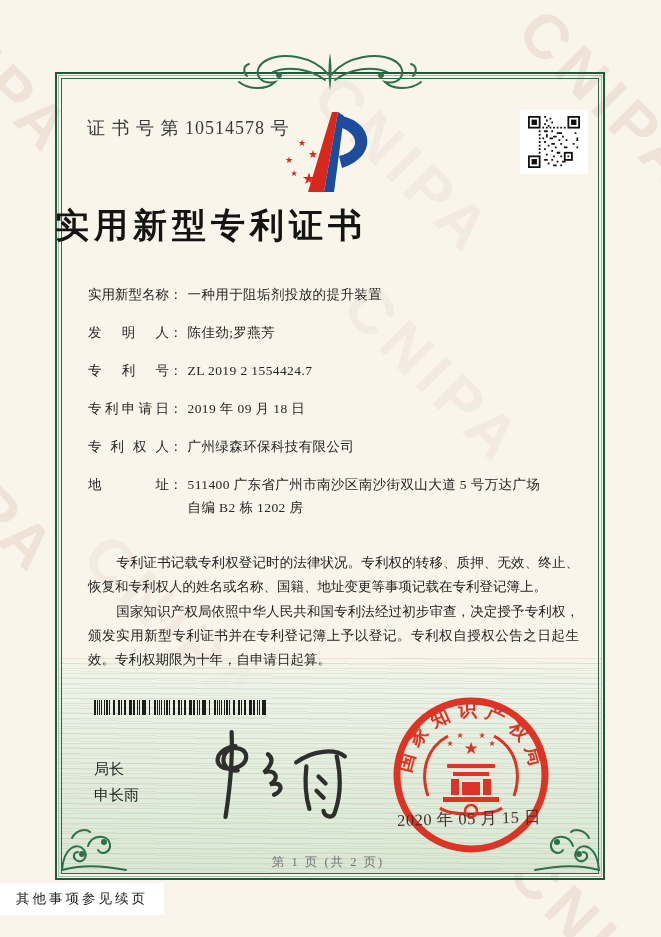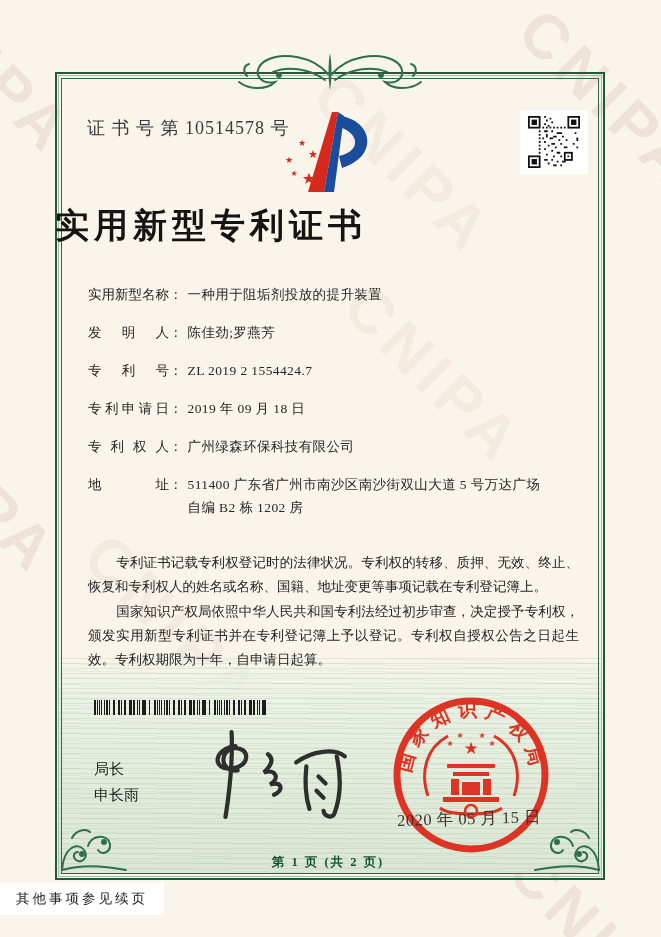--- a/index.html
+++ b/index.html
@@ -45,21 +45,21 @@
       repeating-linear-gradient(90deg,#1c1c1c 0 2px,transparent 2px 3px,#1c1c1c 3px 4px,
         transparent 4px 7px,#1c1c1c 7px 8px,transparent 8px 12px),
       repeating-linear-gradient(90deg,#1c1c1c 0 1px,transparent 1px 5px);}
   .director{position:absolute;left:94px;top:756px;font-family:"Liberation Sans","DejaVu Sans",sans-serif;
             font-size:15px;line-height:26px;color:#222;}
   .sig{position:absolute;left:195px;top:726px;width:152px;height:96px;}
   .seal{position:absolute;left:388px;top:692px;width:166px;height:166px;}
   .sealdate{position:absolute;left:397px;top:808px;width:156px;font-size:16.5px;color:#40302b;
             letter-spacing:.5px;transform:rotate(-1.5deg);white-space:nowrap;}
   .pageinfo{position:absolute;left:55px;top:854px;width:546px;text-align:center;
-            font-size:12.5px;letter-spacing:2px;color:#14532d;z-index:3;font-weight:bold;}
+            font-size:12.5px;letter-spacing:2px;color:#737373;z-index:3;}
   .contnote{position:absolute;left:0;top:883px;width:661px;text-align:left;z-index:3;}
   .contnote span{display:inline-block;background:#ffffff;padding:7px 16px;font-size:13.5px;
                  letter-spacing:3px;color:#222;}
   .ornament{z-index:2;}
   .corner-r{transform:scaleX(-1);}
 </style>
 </head>
 <body>
 
 <div class="page">

